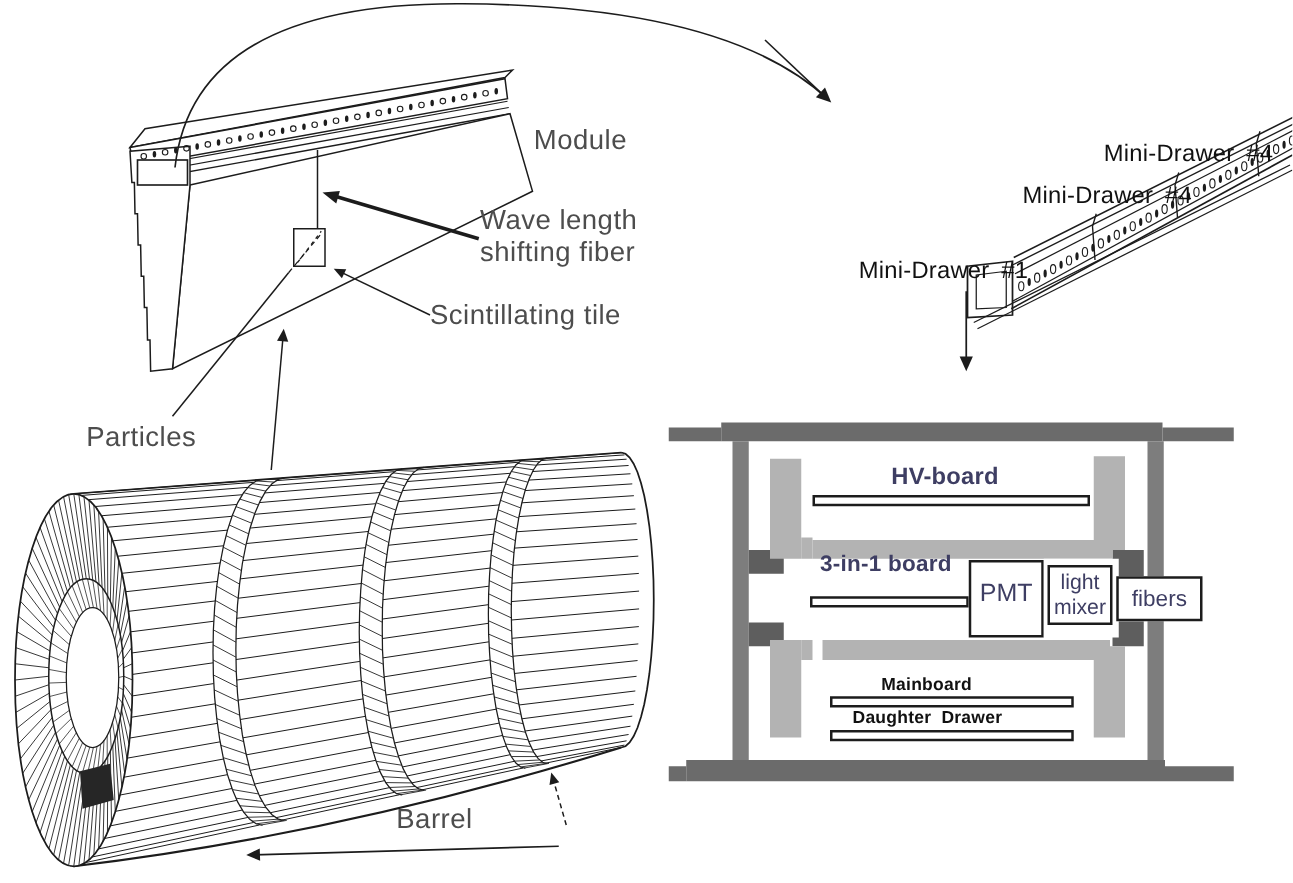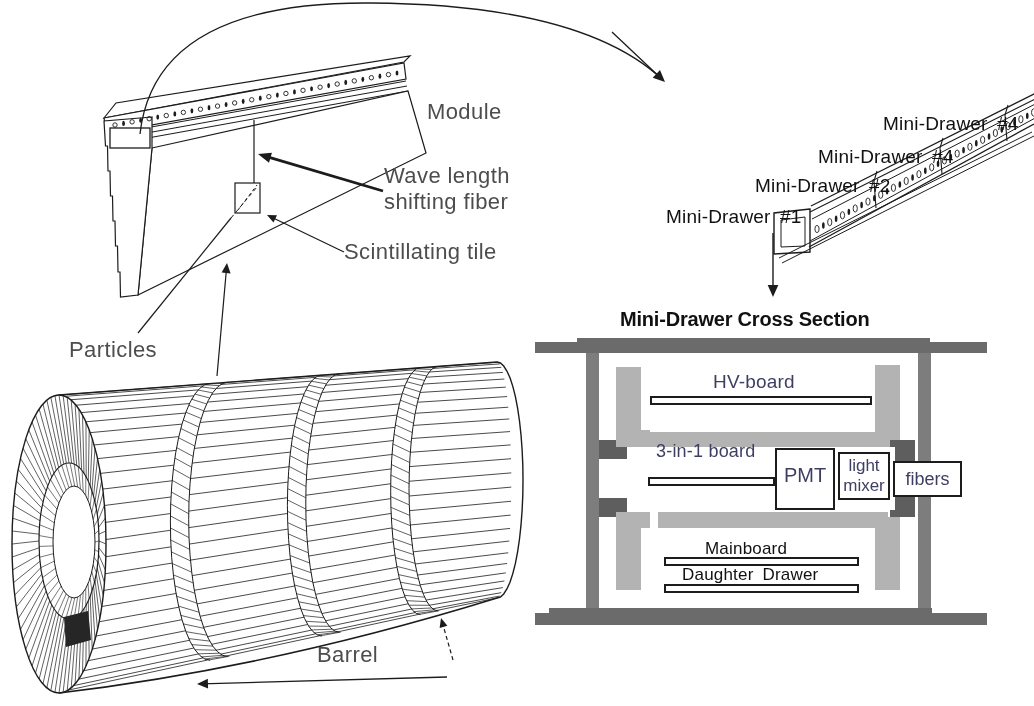--- a/index.html
+++ b/index.html
@@ -14,22 +14,22 @@
   .rail{background:var(--rail);}
   .post{background:var(--post);}
   .blk{background:var(--block);}
   .panel{background:var(--panel);}
   .board{background:#ffffff;border:2px solid var(--ink);box-sizing:border-box;}
   .whitebox{background:#ffffff;}
   .lbl{position:absolute;z-index:4;white-space:pre-line;color:var(--gray-label);
        font-size:22px;letter-spacing:0.4px;line-height:1.18;}
   .lbl.bold{color:var(--black-label);font-weight:normal;font-size:19px;letter-spacing:0.2px;word-spacing:4px;line-height:1.1;}
   .lbl.title{color:var(--black-label);font-weight:bold;font-size:20px;letter-spacing:-0.2px;}
-  .lbl.navy{color:var(--navy-label);font-size:18px;letter-spacing:0.2px;}
-  .lbl.navybold{color:var(--black-label);font-weight:normal;font-size:17px;letter-spacing:0.2px;}
+  .lbl.navy{color:var(--navy-label);font-size:18px;letter-spacing:0.2px;font-weight:bold;}
+  .lbl.navybold{color:var(--black-label);font-weight:bold;font-size:14px;letter-spacing:0.2px;}
   .boxlbl{position:absolute;z-index:5;display:flex;align-items:center;justify-content:center;
           text-align:center;color:var(--navy-label);}
 </style>
 </head>
 <body>
 
 <div id="stage">
 
   <svg id="draw" width="1034" height="706" viewBox="0 0 1034 706">
     <g id="g-module">
@@ -525,26 +525,24 @@
   <div class="xs board" style="left:893px;top:461px;width:69px;height:36px;z-index:3"></div>
   <div class="xs board" style="left:664px;top:557px;width:195px;height:9px"></div>
   <div class="xs board" style="left:664px;top:584px;width:195px;height:9px"></div>
 
   <div class="lbl" style="left:427px;top:99px">Module</div>
   <div class="lbl" style="left:344px;top:239px">Scintillating tile</div>
   <div class="lbl" style="left:384px;top:163px">Wave length
 shifting fiber</div>
   <div class="lbl" style="left:69px;top:337px">Particles</div>
 
-  <div class="lbl bold" style="left:666px;top:207px">Mini-Drawer #1</div>
-  <div class="lbl bold" style="left:755px;top:176px">Mini-Drawer #2</div>
+  <div class="lbl bold" style="left:687px;top:207px">Mini-Drawer #1</div>
   <div class="lbl bold" style="left:818px;top:147px">Mini-Drawer #4</div>
   <div class="lbl bold" style="left:883px;top:114px">Mini-Drawer #4</div>
 
-  <div class="lbl title" style="left:620px;top:308px">Mini-Drawer Cross Section</div>
   <div class="lbl navy" style="left:713px;top:371px;font-size:19px">HV-board</div>
   <div class="lbl navy" style="left:656px;top:441px">3-in-1 board</div>
   <div class="boxlbl" style="left:775px;top:448px;width:60px;height:54px;font-size:20px">PMT</div>
   <div class="boxlbl" style="left:838px;top:452px;width:52px;height:48px;font-size:17px;line-height:1.15;white-space:pre-line">light
 mixer</div>
   <div class="boxlbl" style="left:893px;top:461px;width:69px;height:36px;font-size:18px">fibers</div>
   <div class="lbl navybold" style="left:705px;top:539px">Mainboard</div>
   <div class="lbl navybold" style="left:682px;top:565px;word-spacing:4px">Daughter Drawer</div>
 
   <div class="lbl" style="left:317px;top:642px">Barrel</div>

